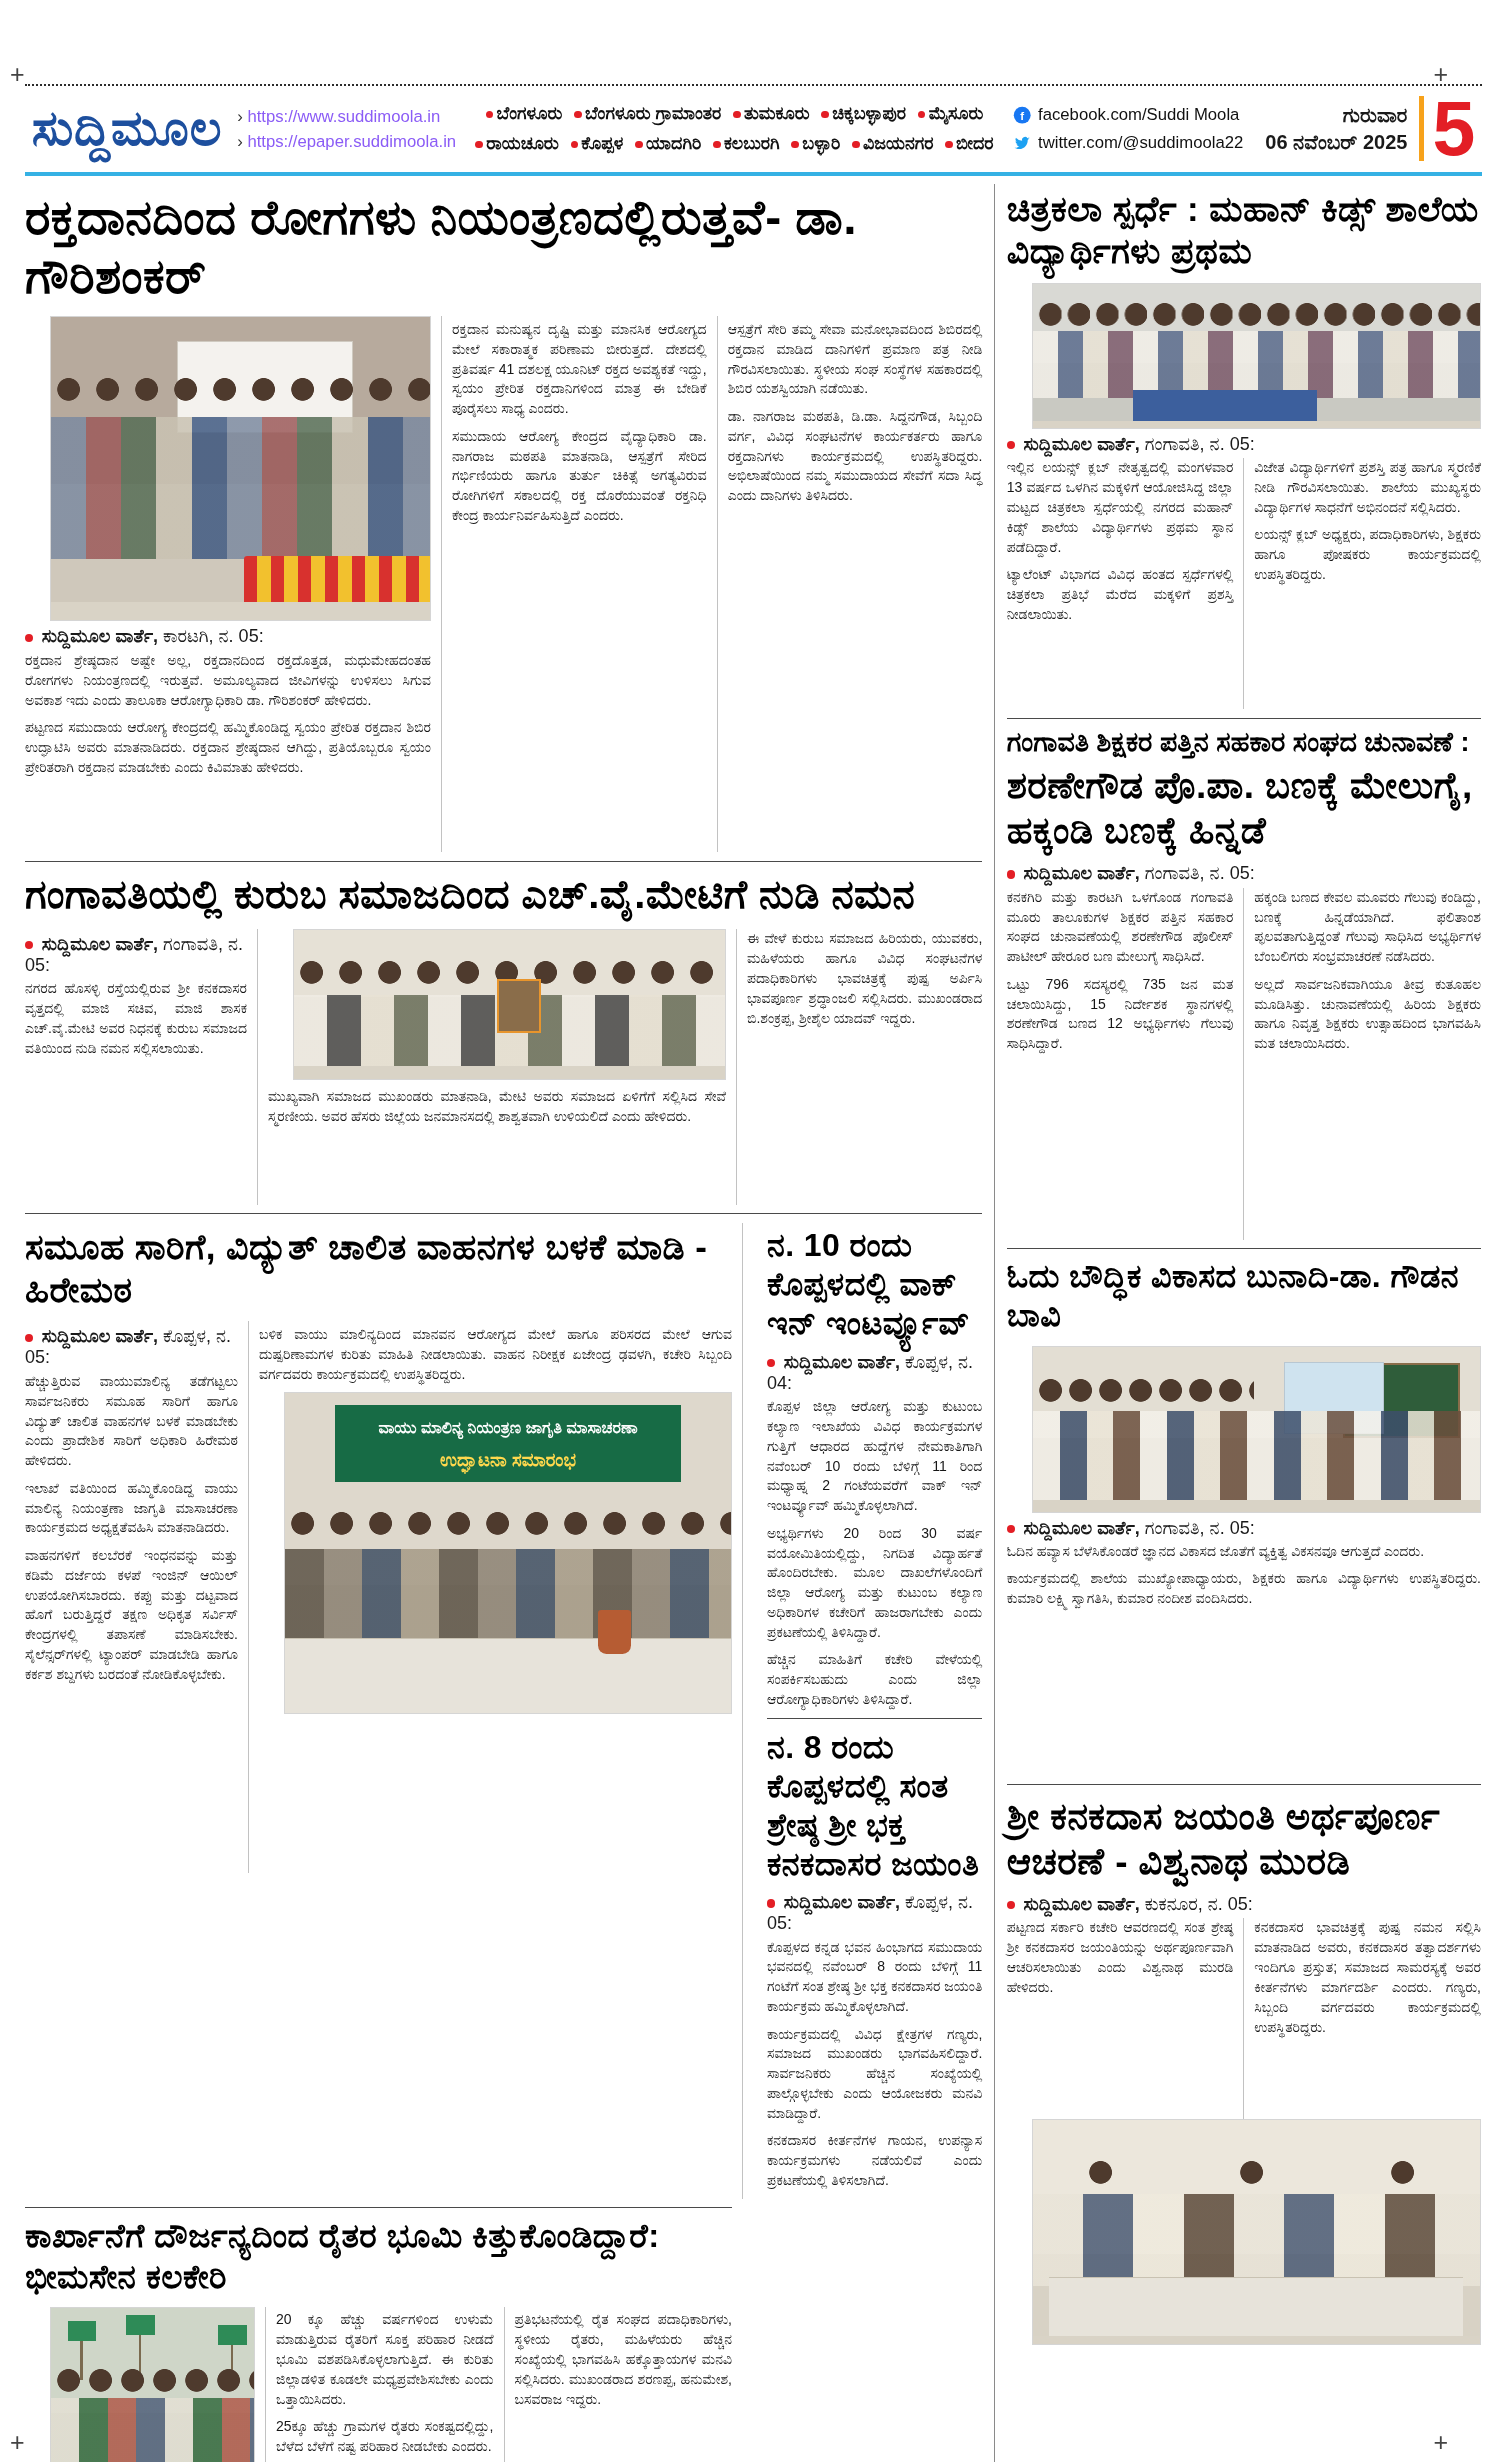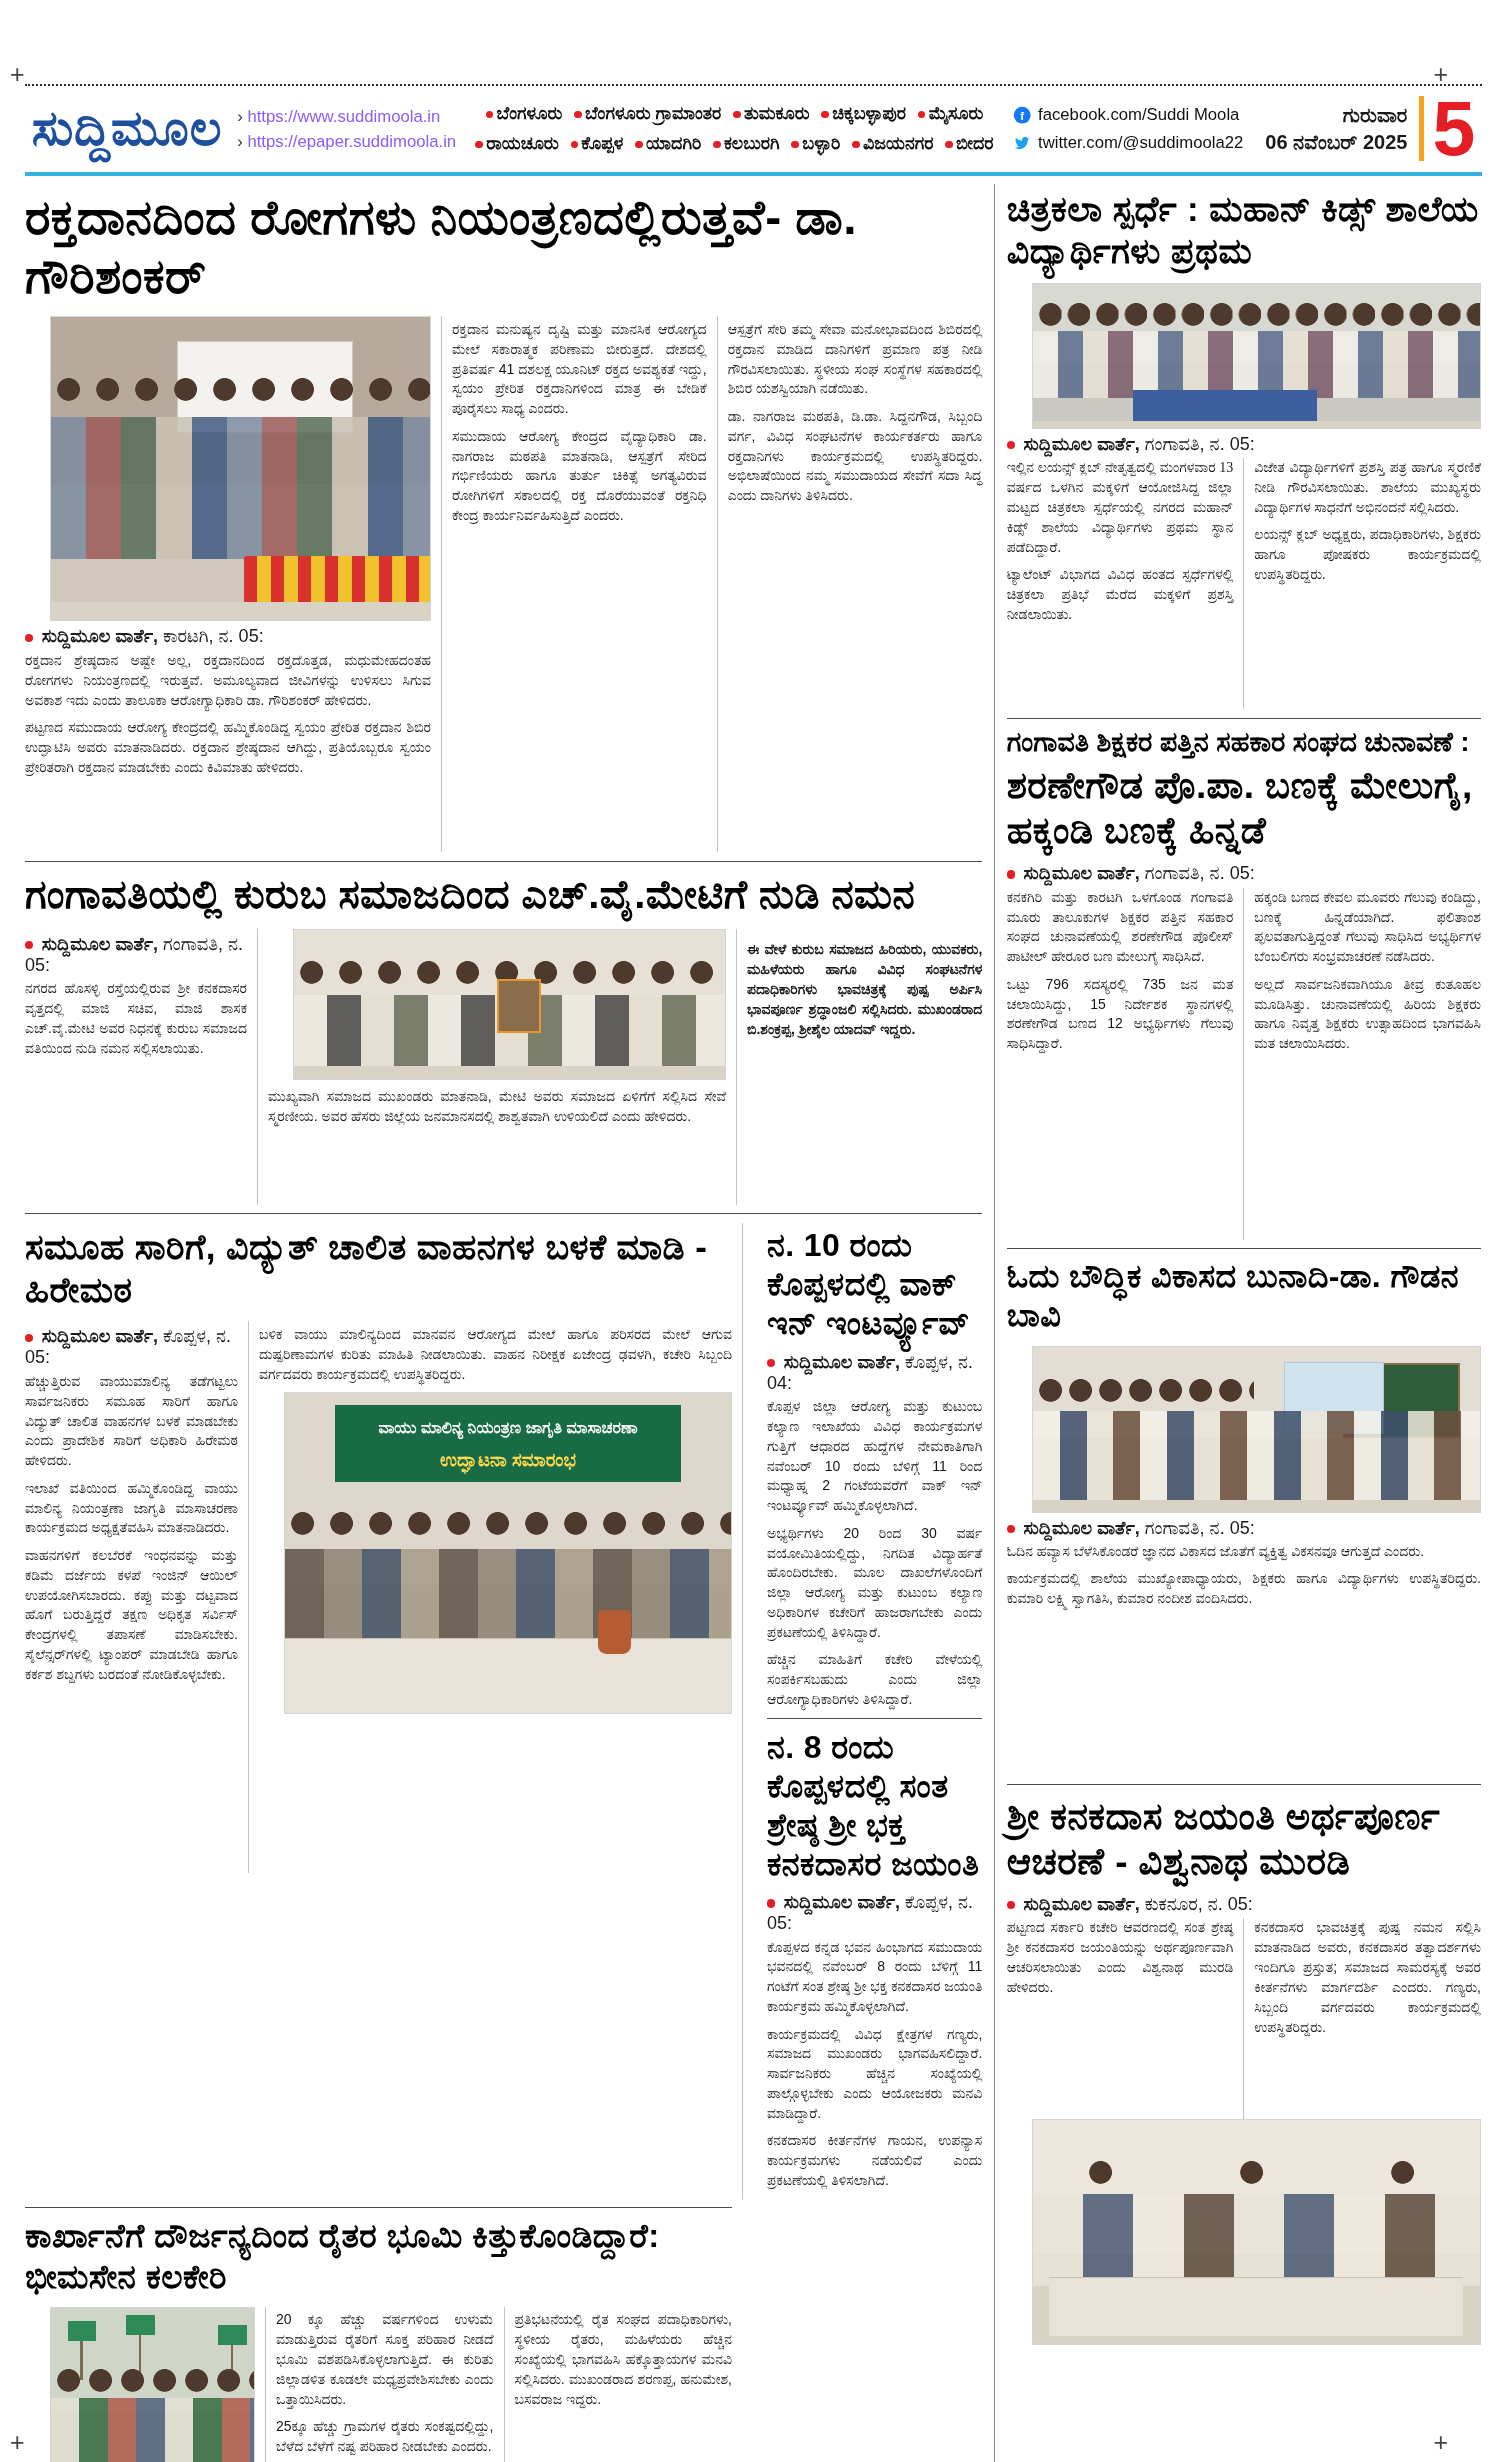--- a/index.html
+++ b/index.html
@@ -182,21 +182,21 @@
               <div class="ph-heads" style="top:28.5px; height:50px;"></div>
               <div class="ph-bodies" style="top:65px; height:72px; background:repeating-linear-gradient(90deg,#f0ece4 0 33px,#4a4a4a 33px 67px,#e8e2d4 67px 100px,#6a6f5a 100px 134px);"></div>
               <div style="position:absolute; left:47%; top:49px; width:44px; height:54px; background:#8a6d4a; border:2.5px solid #e8952c;"></div>
               <div class="ph-floor" style="height:13.4px;"></div>
             </div>
             <div class="paras" style="margin-top:6.7px;">
                 <p>ಮುಖ್ಯವಾಗಿ ಸಮಾಜದ ಮುಖಂಡರು ಮಾತನಾಡಿ, ಮೇಟಿ ಅವರು ಸಮಾಜದ ಏಳಿಗೆಗೆ ಸಲ್ಲಿಸಿದ ಸೇವೆ ಸ್ಮರಣೀಯ. ಅವರ ಹೆಸರು ಜಿಲ್ಲೆಯ ಜನಮಾನಸದಲ್ಲಿ ಶಾಶ್ವತವಾಗಿ ಉಳಿಯಲಿದೆ ಎಂದು ಹೇಳಿದರು.</p>
               </div>
           </div>
           <div class="col">
-              <div class="paras" style="margin-top:11px;font-weight:bold;">
+              <div class="paras" style="margin-top:0;">
                 <p>ಈ ವೇಳೆ ಕುರುಬ ಸಮಾಜದ ಹಿರಿಯರು, ಯುವಕರು, ಮಹಿಳೆಯರು ಹಾಗೂ ವಿವಿಧ ಸಂಘಟನೆಗಳ ಪದಾಧಿಕಾರಿಗಳು ಭಾವಚಿತ್ರಕ್ಕೆ ಪುಷ್ಪ ಅರ್ಪಿಸಿ ಭಾವಪೂರ್ಣ ಶ್ರದ್ಧಾಂಜಲಿ ಸಲ್ಲಿಸಿದರು. ಮುಖಂಡರಾದ ಬಿ.ಶಂಕ್ರಪ್ಪ, ಶ್ರೀಶೈಲ ಯಾದವ್ ಇದ್ದರು.</p>
               </div>
             </div>
         </div>
       </div>
 
       <div class="art-rule"></div>
 
       <div style="display:flex;">
         <div style="flex:0 0 707px;">
@@ -309,21 +309,21 @@
           <div class="ph-heads" style="top:16.7px; height:42px; background-size:28.5px 100%;"></div>
           <div class="ph-bodies" style="top:47px; height:67px; background:repeating-linear-gradient(90deg,#f2efe8 0 25px,#5a6b8c 25px 50px,#e8e2d4 50px 75px,#7c5a6b 75px 100px);"></div>
           <div class="ph-table" style="left:100px; bottom:5px; width:184px; height:33px;"></div>
           <div class="ph-floor" style="height:6.7px;"></div>
         </div>
         <div class="byline">
           <span class="dot"></span>
           <b>ಸುದ್ದಿಮೂಲ ವಾರ್ತೆ,</b>
           <span>ಗಂಗಾವತಿ, ನ. 05:</span>
         </div>
-        <div class="cols" style="min-height:251px;font-family:Liberation Serif, serif;">
+        <div class="cols" style="min-height:251px;">
           <div class="col">
               <div class="paras">
                 <p>ಇಲ್ಲಿನ ಲಯನ್ಸ್ ಕ್ಲಬ್ ನೇತೃತ್ವದಲ್ಲಿ ಮಂಗಳವಾರ 13 ವರ್ಷದ ಒಳಗಿನ ಮಕ್ಕಳಿಗೆ ಆಯೋಜಿಸಿದ್ದ ಜಿಲ್ಲಾ ಮಟ್ಟದ ಚಿತ್ರಕಲಾ ಸ್ಪರ್ಧೆಯಲ್ಲಿ ನಗರದ ಮಹಾನ್ ಕಿಡ್ಸ್ ಶಾಲೆಯ ವಿದ್ಯಾರ್ಥಿಗಳು ಪ್ರಥಮ ಸ್ಥಾನ ಪಡೆದಿದ್ದಾರೆ.</p>
                 <p>ಟ್ಯಾಲೆಂಟ್ ವಿಭಾಗದ ವಿವಿಧ ಹಂತದ ಸ್ಪರ್ಧೆಗಳಲ್ಲಿ ಚಿತ್ರಕಲಾ ಪ್ರತಿಭೆ ಮೆರೆದ ಮಕ್ಕಳಿಗೆ ಪ್ರಶಸ್ತಿ ನೀಡಲಾಯಿತು.</p>
               </div>
             </div>
           <div class="col">
               <div class="paras">
                 <p>ವಿಜೇತ ವಿದ್ಯಾರ್ಥಿಗಳಿಗೆ ಪ್ರಶಸ್ತಿ ಪತ್ರ ಹಾಗೂ ಸ್ಮರಣಿಕೆ ನೀಡಿ ಗೌರವಿಸಲಾಯಿತು. ಶಾಲೆಯ ಮುಖ್ಯಸ್ಥರು ವಿದ್ಯಾರ್ಥಿಗಳ ಸಾಧನೆಗೆ ಅಭಿನಂದನೆ ಸಲ್ಲಿಸಿದರು.</p>
                 <p>ಲಯನ್ಸ್ ಕ್ಲಬ್ ಅಧ್ಯಕ್ಷರು, ಪದಾಧಿಕಾರಿಗಳು, ಶಿಕ್ಷಕರು ಹಾಗೂ ಪೋಷಕರು ಕಾರ್ಯಕ್ರಮದಲ್ಲಿ ಉಪಸ್ಥಿತರಿದ್ದರು.</p>

